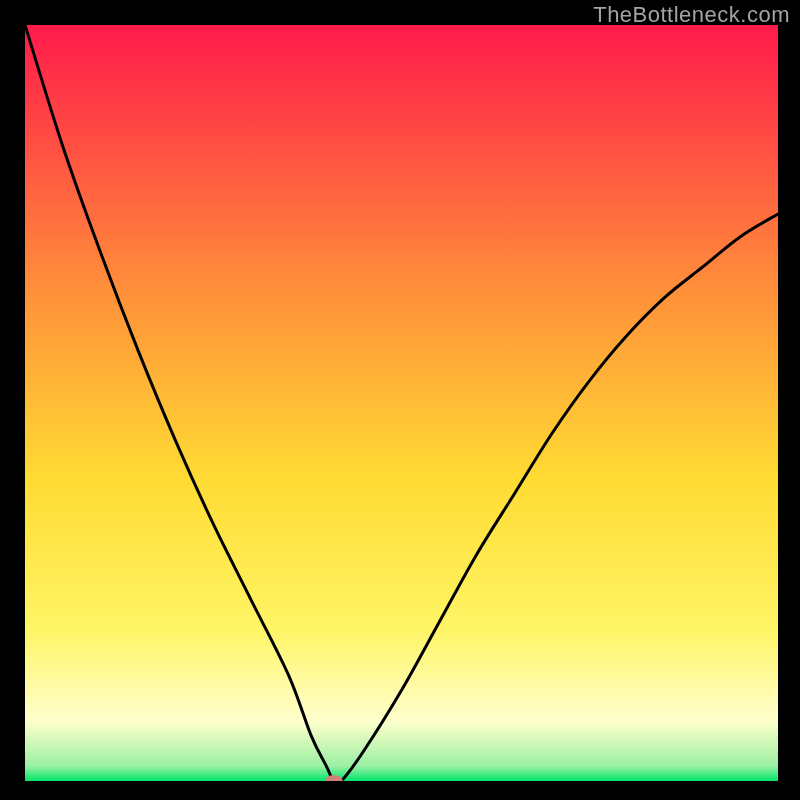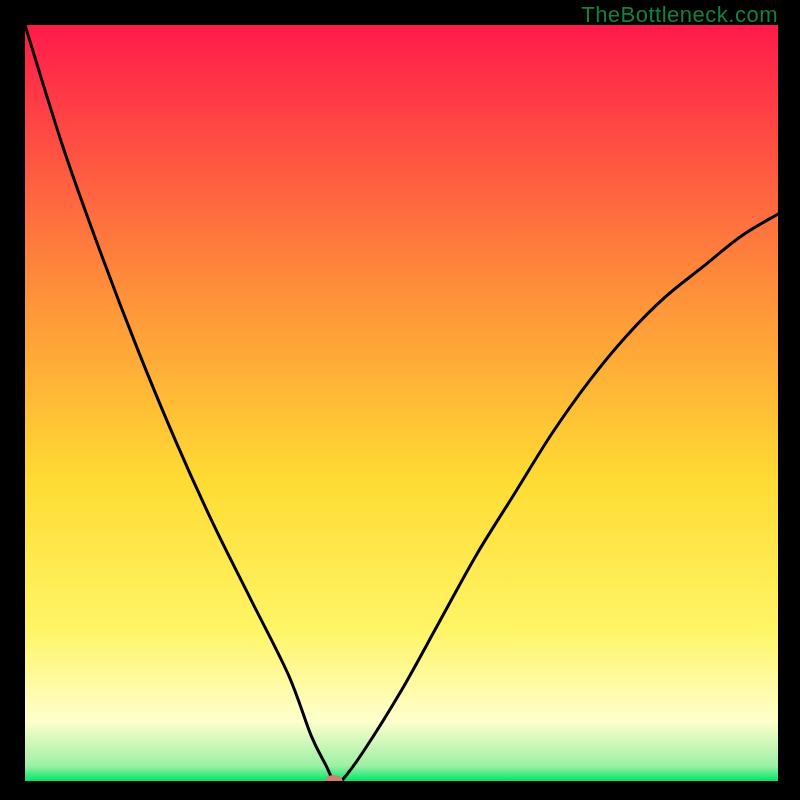--- a/index.html
+++ b/index.html
@@ -13,22 +13,22 @@
   }
   .frame {
     position: relative;
     width: 800px;
     height: 800px;
     background: #000;
   }
   .watermark {
     position: absolute;
     top: 2px;
-    right: 22px;
-    color: #15803d;
+    right: 10px;
+    color: #a3a3a3;
     font-size: 22px;
     font-weight: 500;
     letter-spacing: 0.5px;
     z-index: 5;
     user-select: none;
   }
   svg {
     position: absolute;
     top: 0;
     left: 0;

